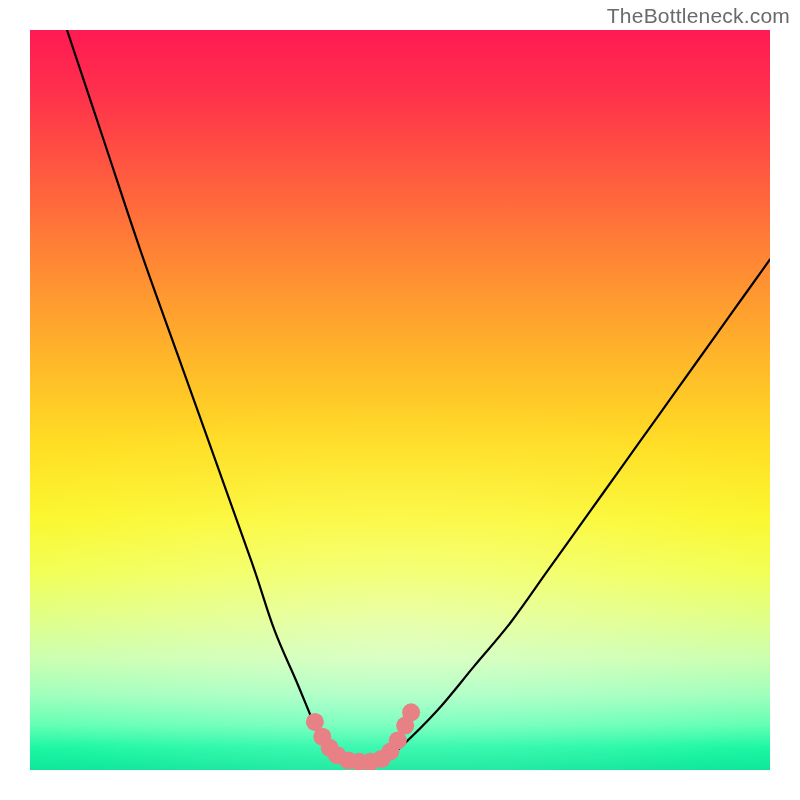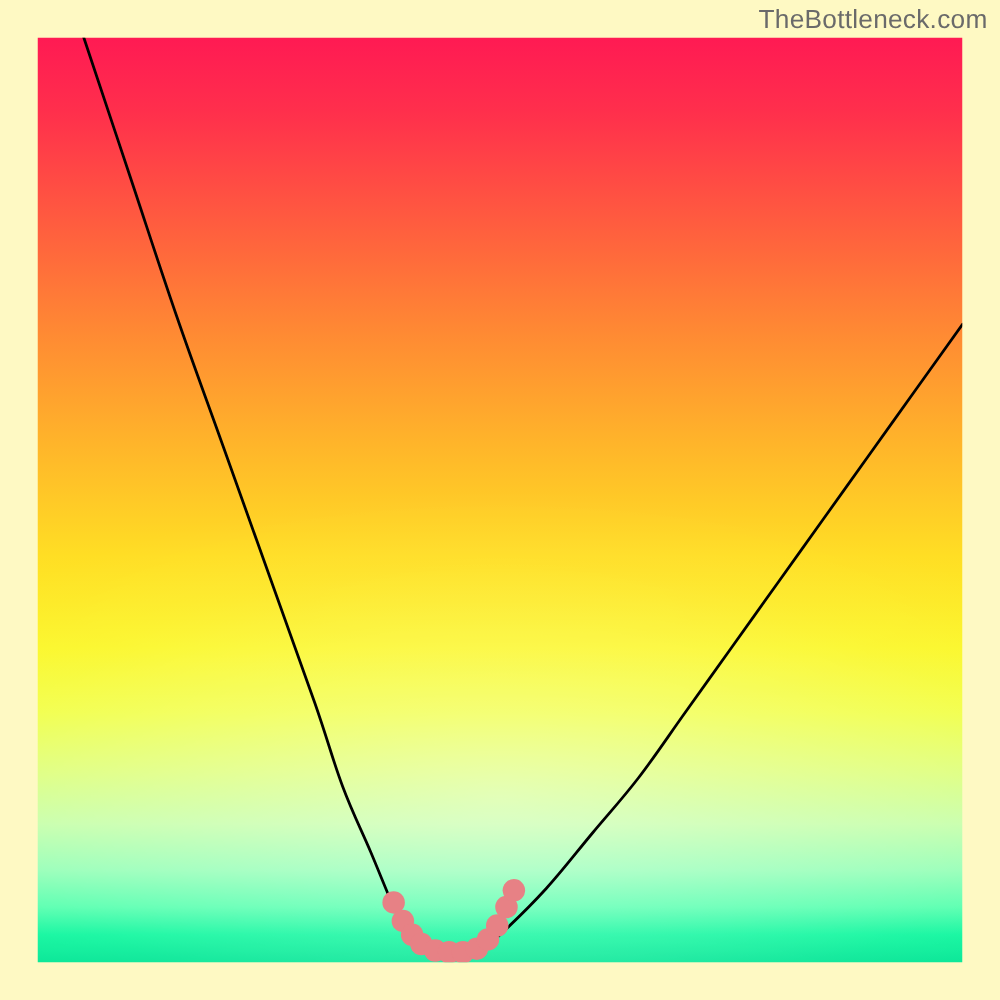--- a/index.html
+++ b/index.html
@@ -8,21 +8,21 @@
     width: 800px;
     height: 800px;
     overflow: hidden;
     background: #000;
     font-family: Arial, Helvetica, sans-serif;
   }
   .frame {
     position: relative;
     width: 800px;
     height: 800px;
-    background: #fef9c3;
+    background: #ffffff;
   }
   .watermark {
     position: absolute;
     top: 4px;
     right: 10px;
     color: #6a6a6a;
     font-size: 21px;
     font-weight: 400;
     letter-spacing: 0.2px;
     z-index: 5;

